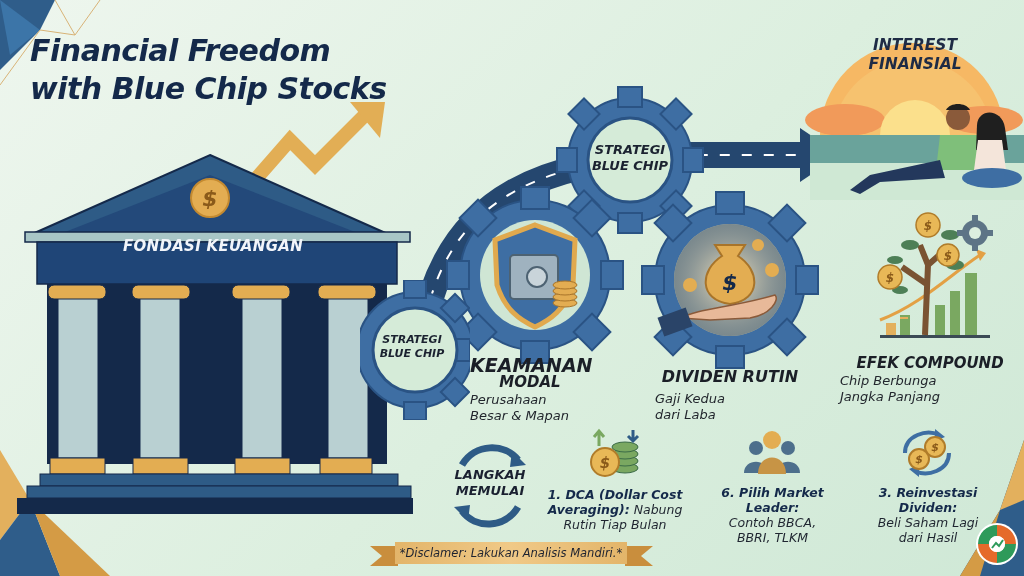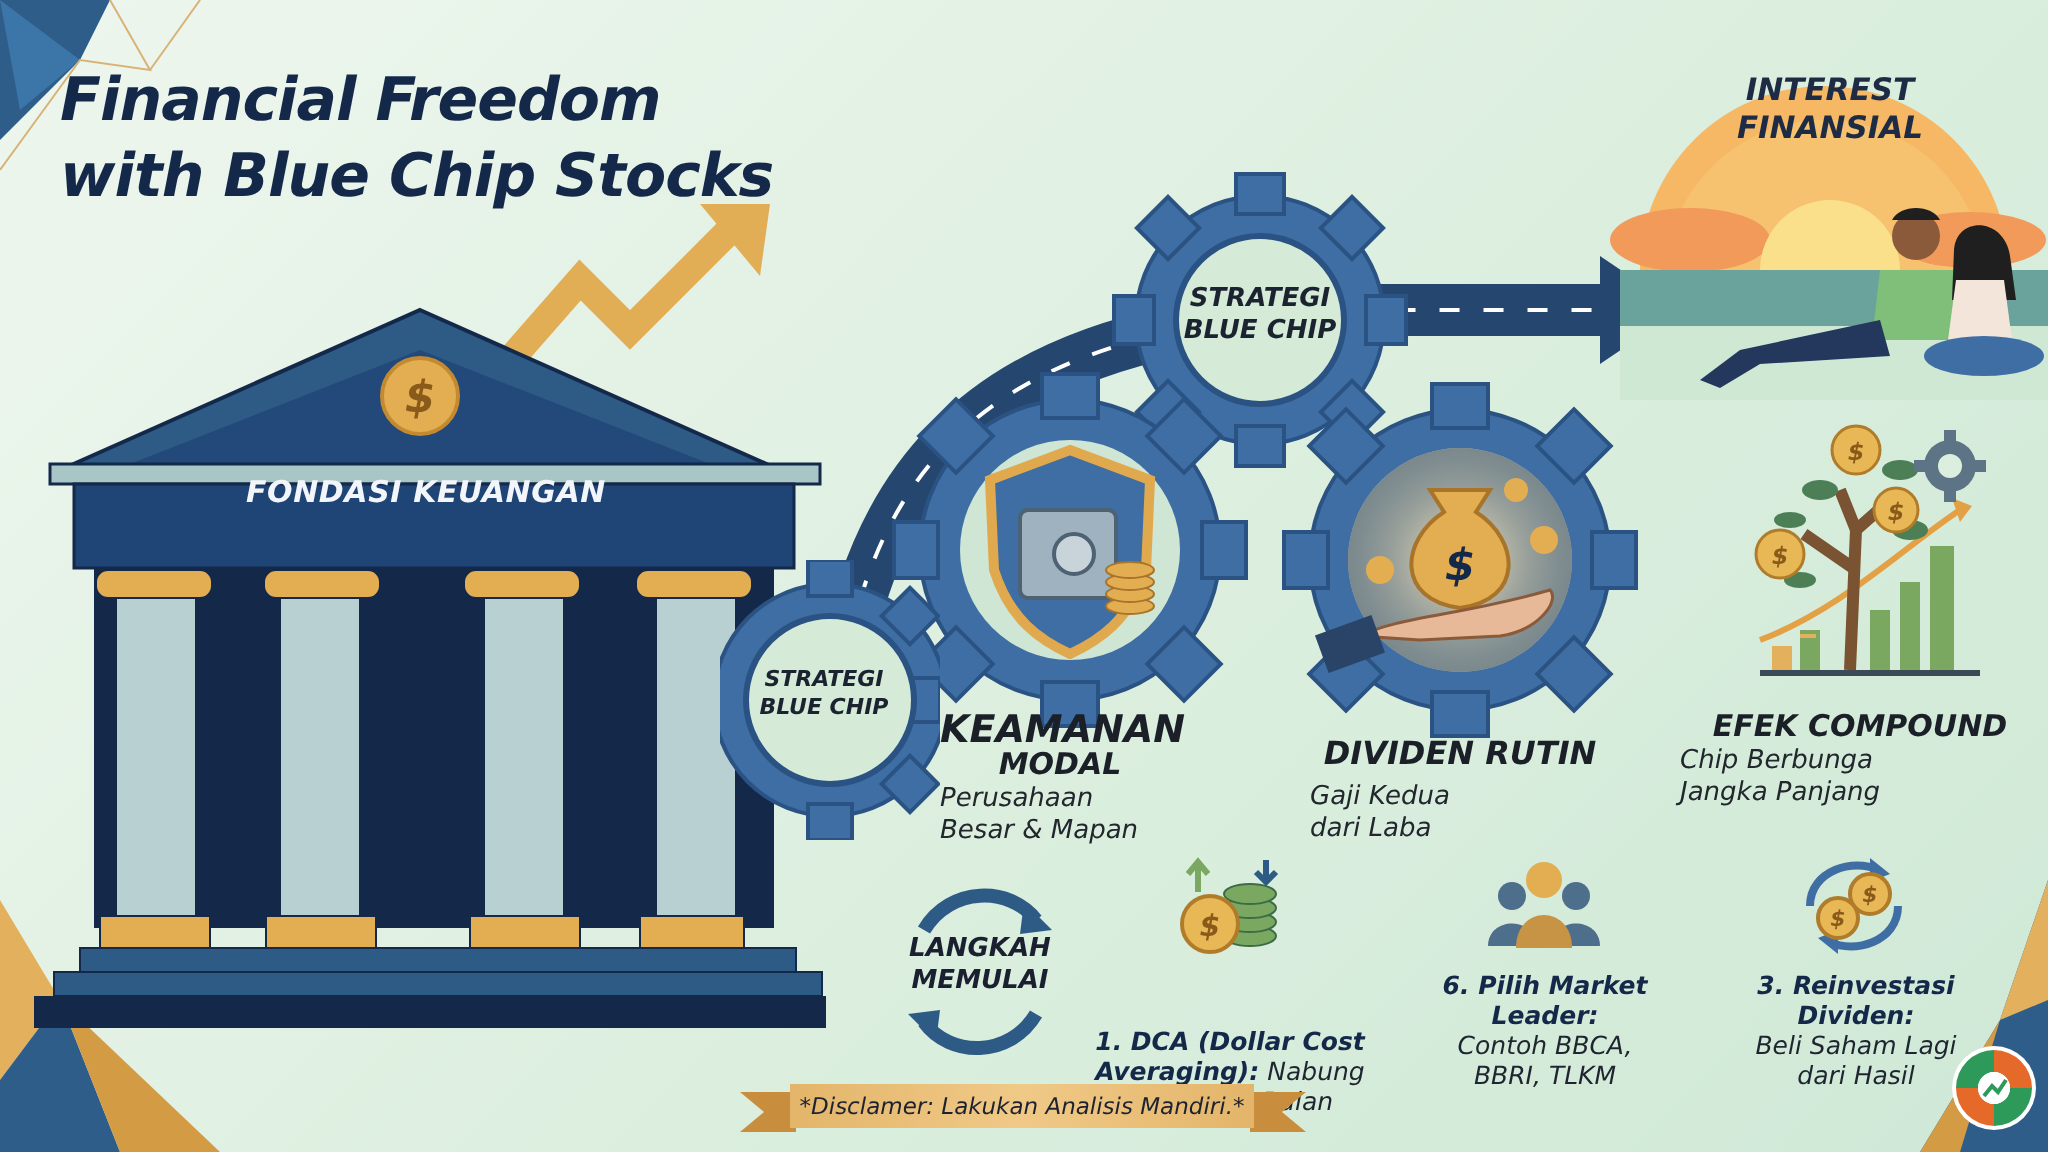--- a/index.html
+++ b/index.html
@@ -271,21 +271,21 @@
         <ellipse cx="40" cy="40" rx="13" ry="5"></ellipse>
         <ellipse cx="40" cy="33" rx="13" ry="5"></ellipse>
         <ellipse cx="40" cy="26" rx="13" ry="5"></ellipse>
         <ellipse cx="40" cy="19" rx="13" ry="5"></ellipse>
       </g>
     <circle cx="20" cy="34" r="14" fill="#e8b857" stroke="#b07c2a" stroke-width="2"></circle>
     <text x="20" y="40" font-size="15" font-weight="bold" fill="#8a5a1a" text-anchor="middle" font-family="DejaVu Sans, sans-serif">$</text>
     <path d="M14,18 L14,4 M9,9 L14,3 L19,9" stroke="#7aa861" stroke-width="3" fill="none"></path>
     <path d="M48,2 L48,12 M43,8 L48,13 L53,8" stroke="#2e5b86" stroke-width="3" fill="none"></path>
   </svg>
-  <div class="abs" style="left:540px;top:513px;width:150px;text-align:center">
+  <div class="abs" style="left:540px;top:487px;width:150px;text-align:center">
     <div class="step-title">1. DCA (Dollar Cost</div>
     <div class="step-body"><b class="step-title">Averaging):</b><span> Nabung</span></div>
     <div class="step-body">Rutin Tiap Bulan</div>
   </div>
 
   <svg class="abs" style="left:742px;top:428px" width="60" height="50">
     <g fill="#4d6f8c">
         <circle cx="14" cy="20" r="7"></circle>
         <path d="M2,45 C2,30 26,30 26,45 Z"></path>
         <circle cx="46" cy="20" r="7"></circle>

